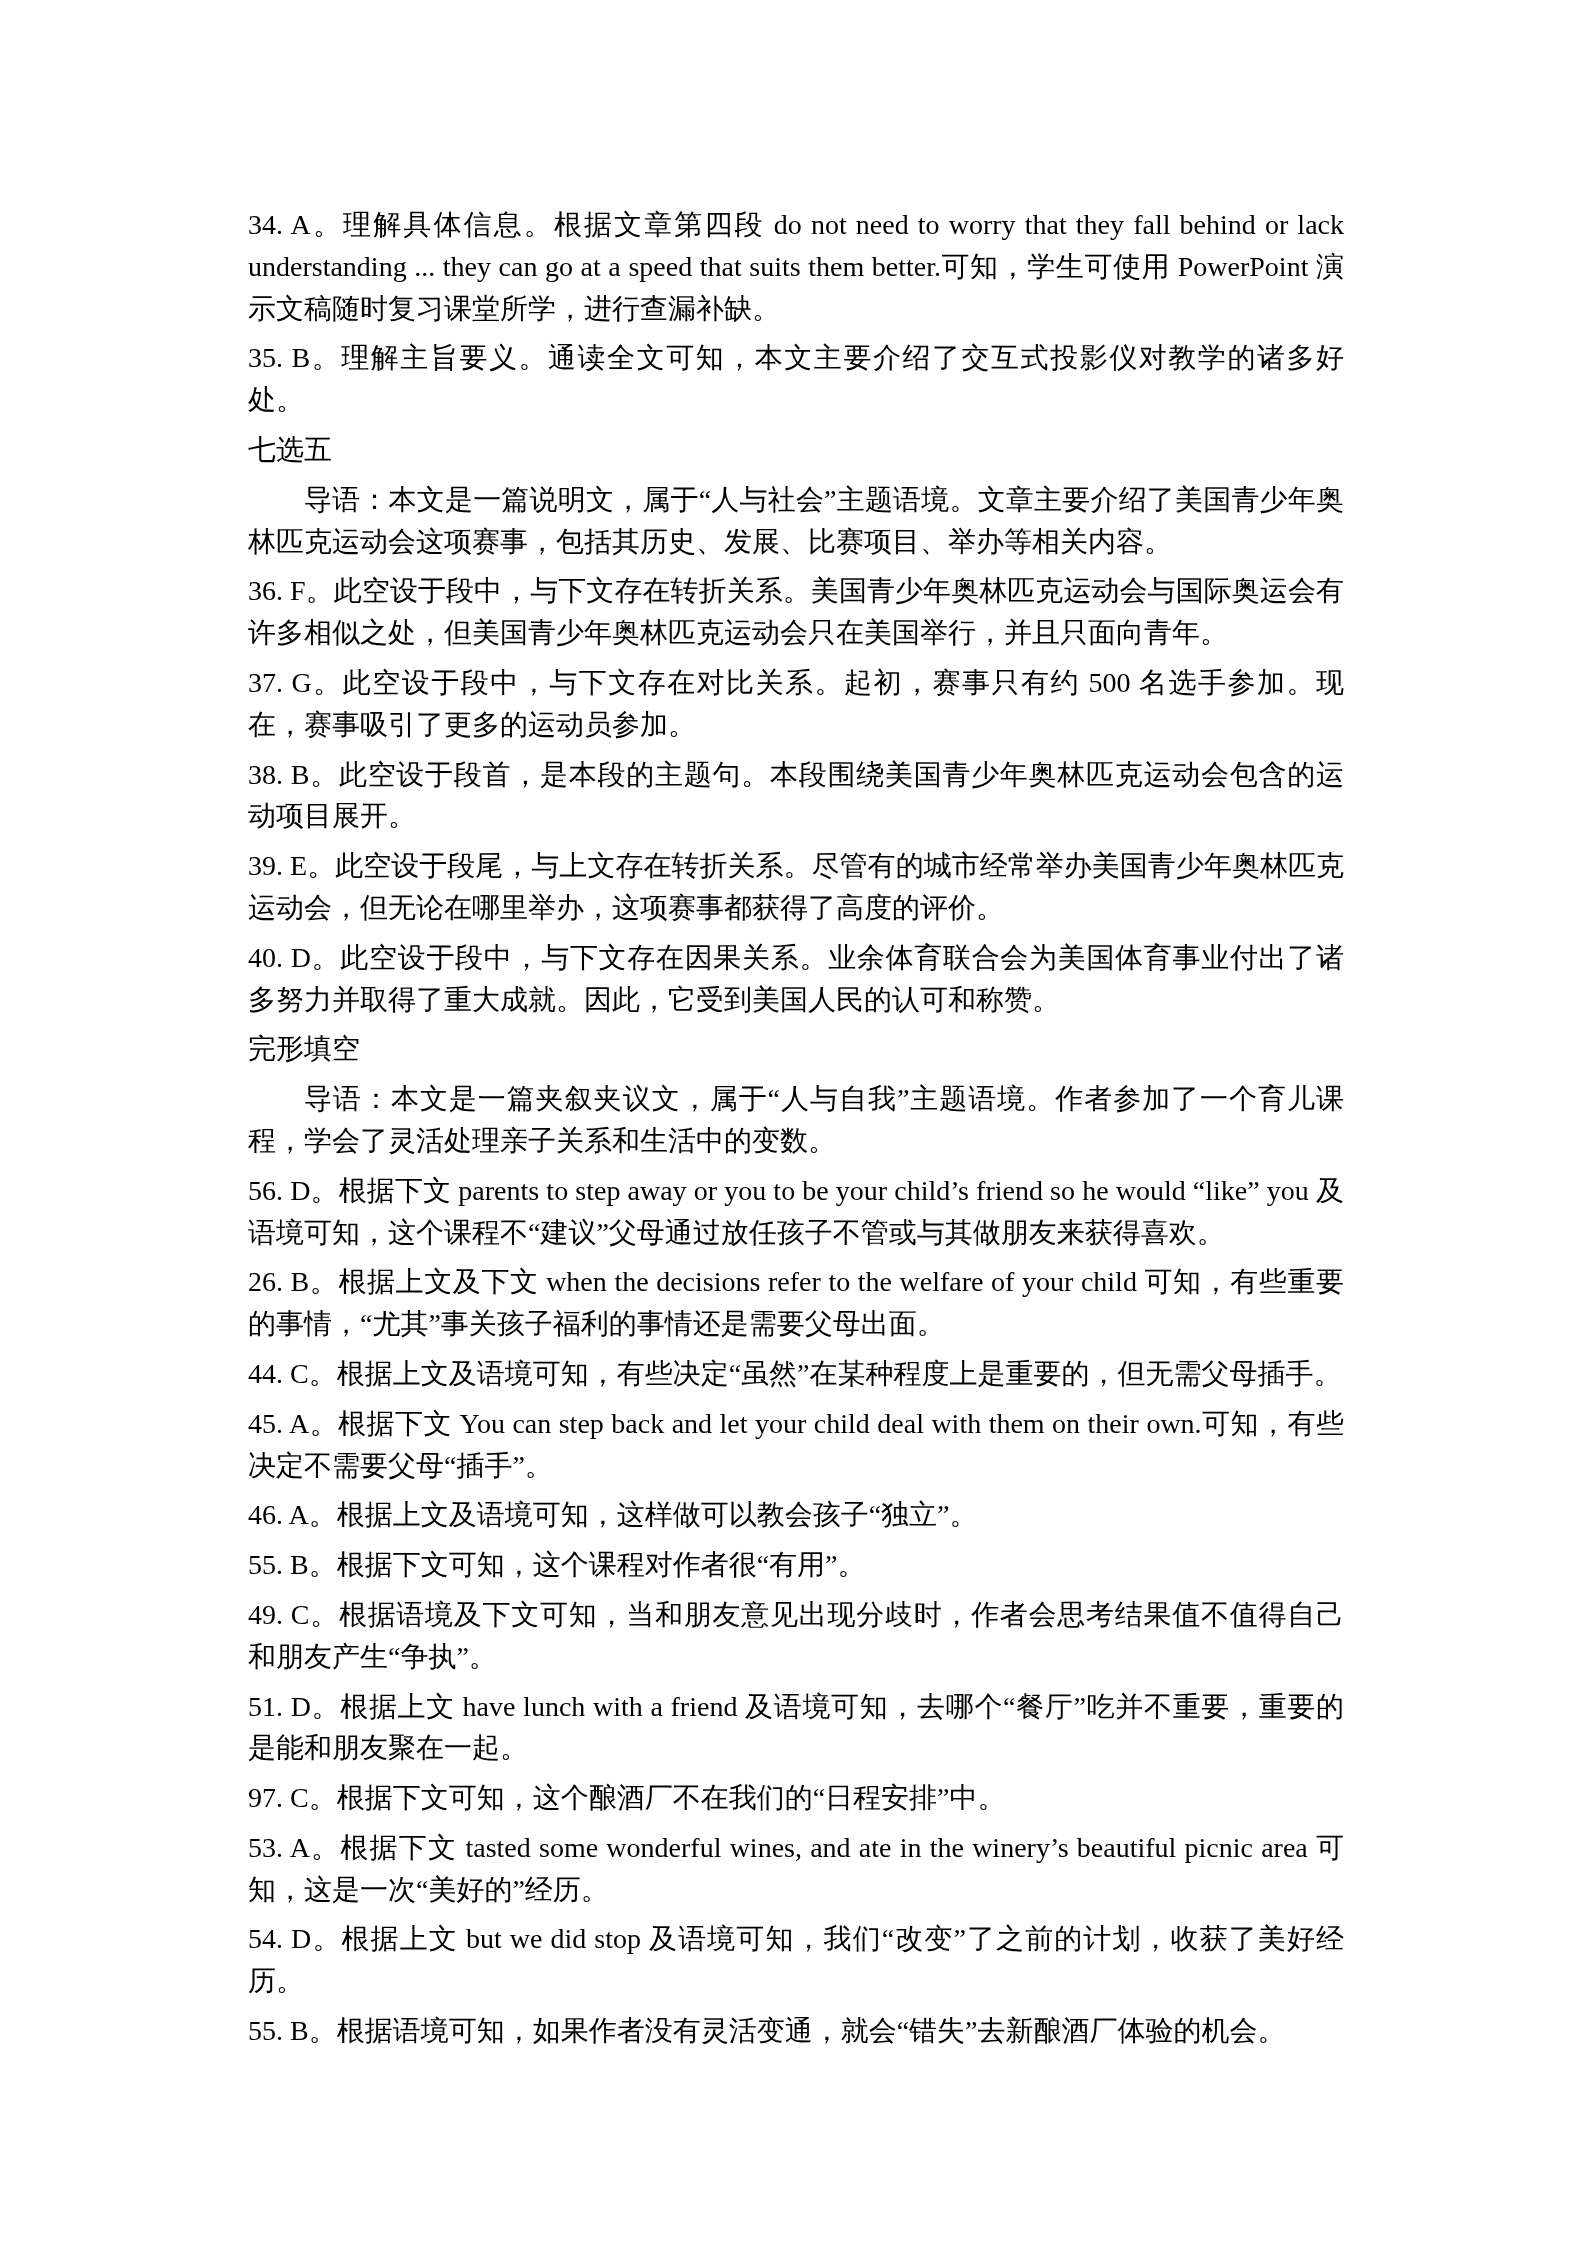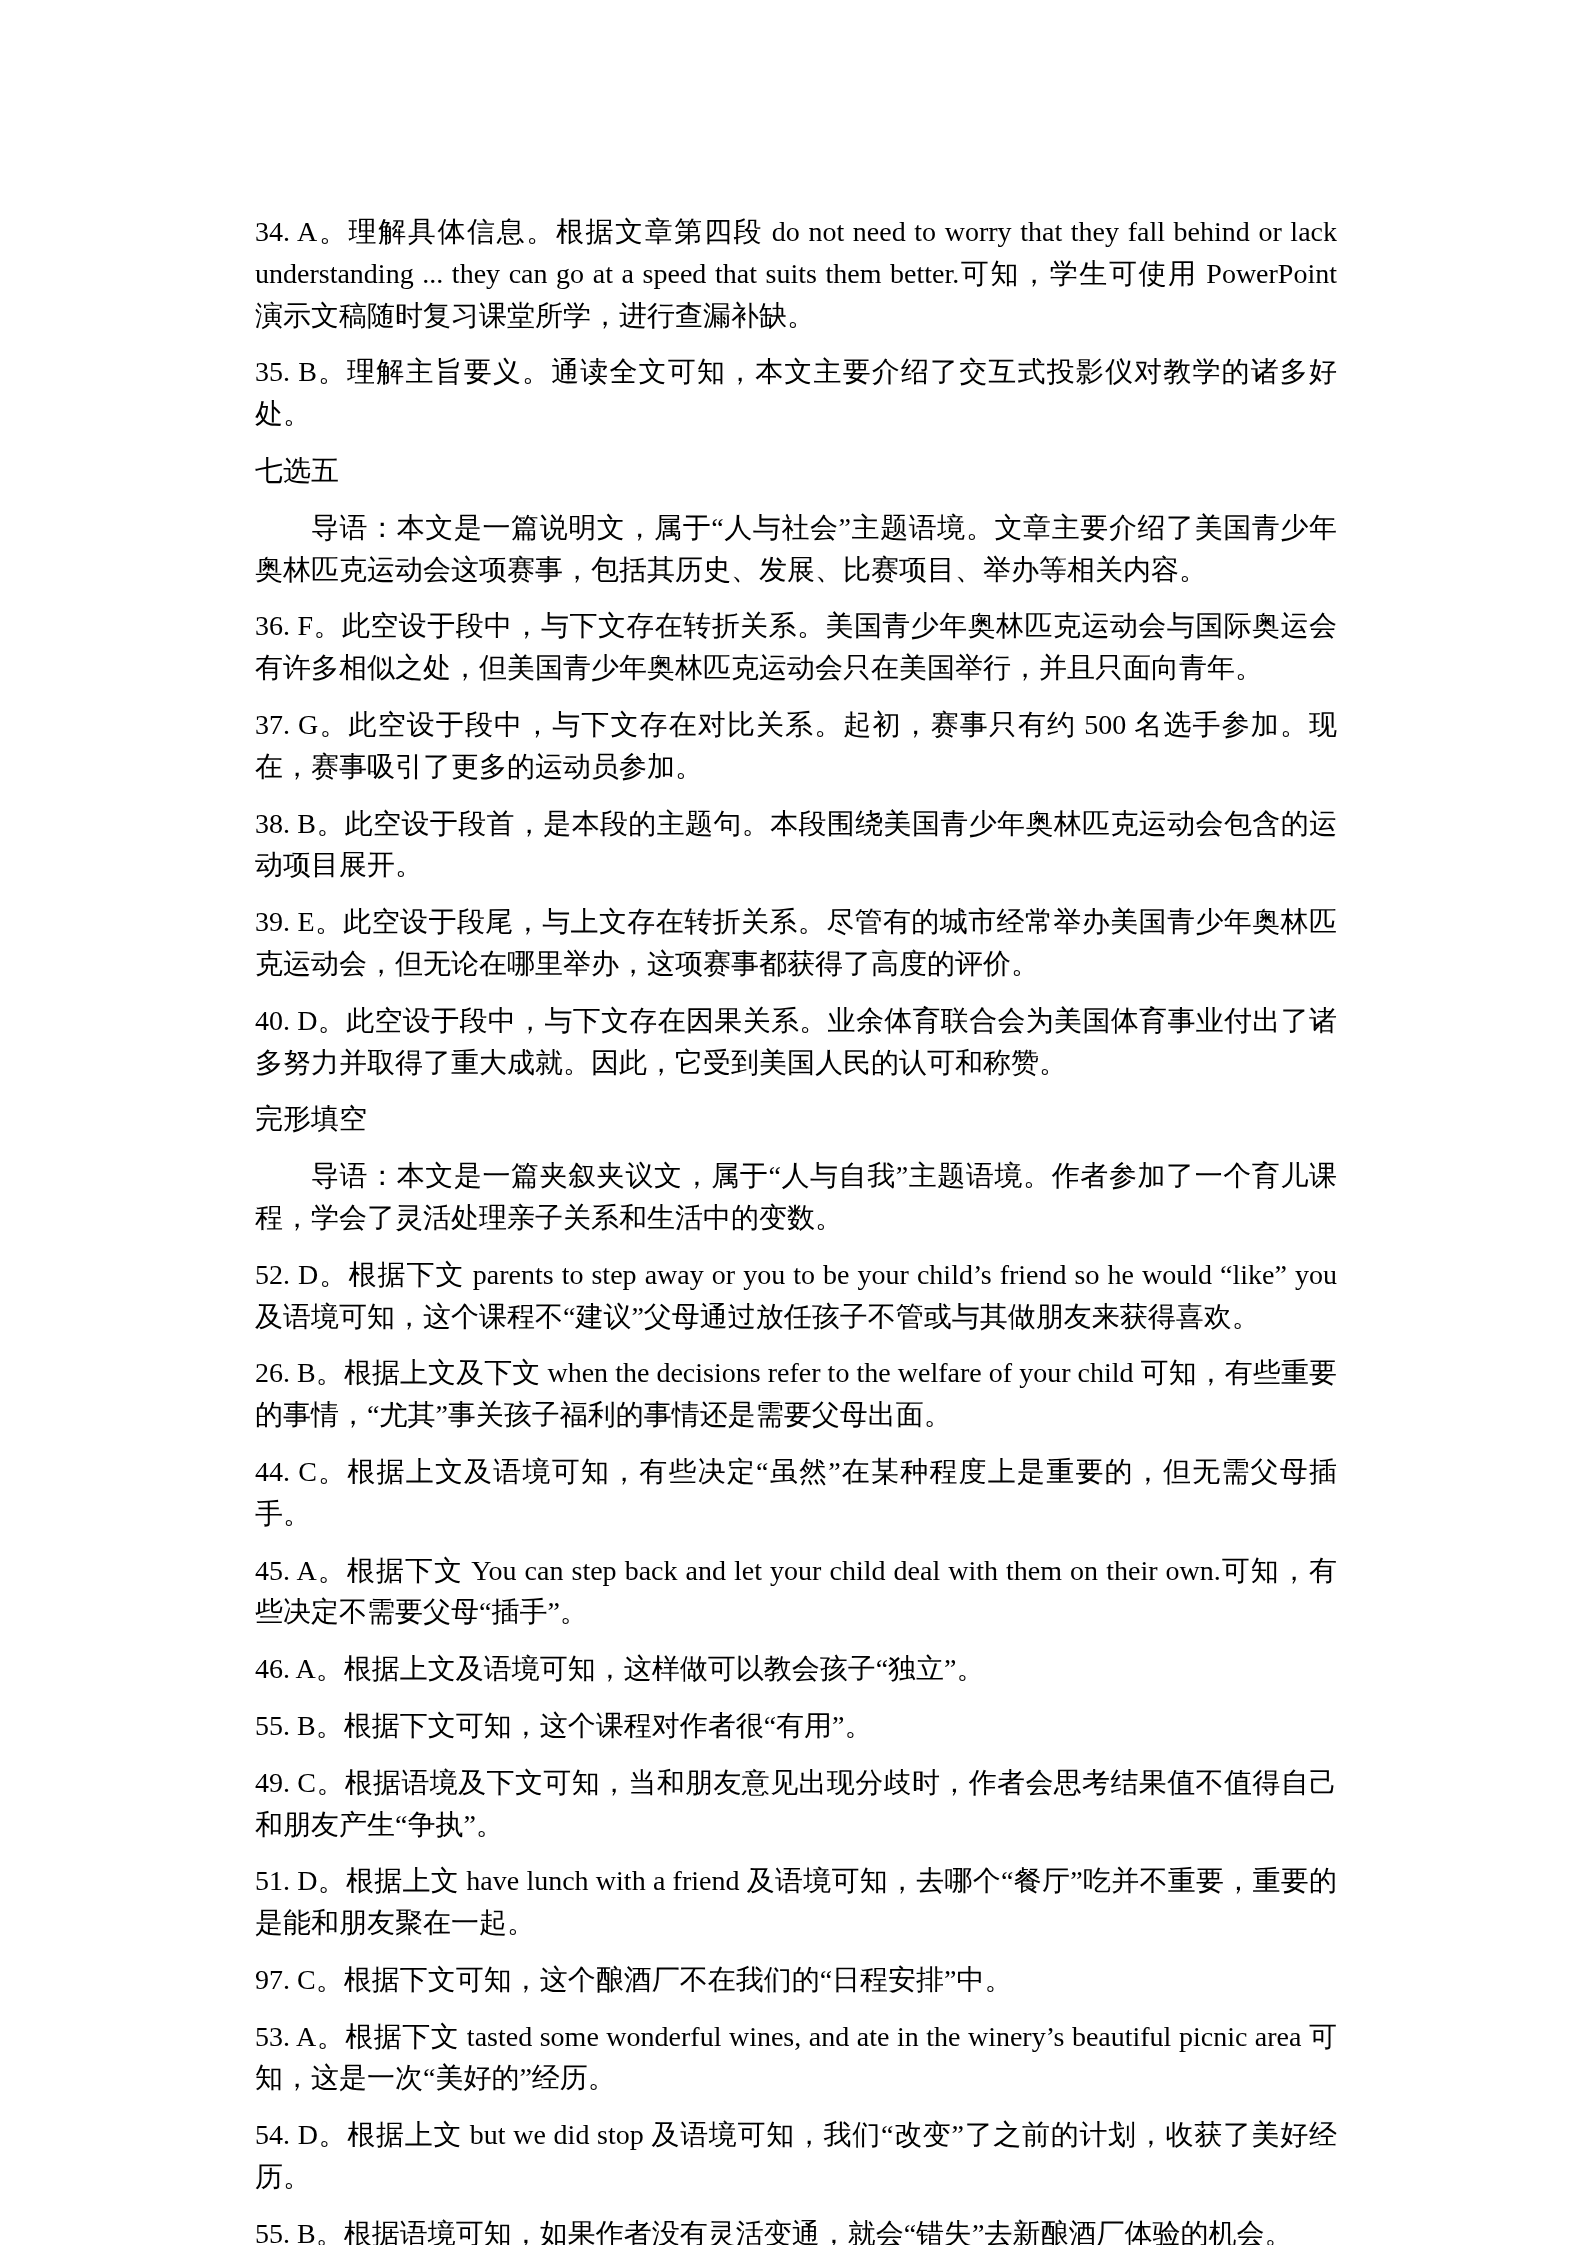--- a/index.html
+++ b/index.html
@@ -24,21 +24,21 @@
     left: 240px;
     top: 196px;
     width: 1112px;
     font-size: 28px;
     line-height: 41.8px;
     color: var(--text-color, #000000);
     text-align: justify;
     word-break: break-word;
   }
   .text-block p {
-    margin: 15px;
+    margin: 8px;
     padding: 0;
   }
   .para { text-indent: 0; }
   .para-indent { text-indent: 2em; font-family: Liberation Serif, serif; }
   .heading { text-indent: 0; }
 </style>
 </head>
 <body>
 
 <div class="page">
@@ -47,21 +47,21 @@
       <p class="para">35. B。理解主旨要义。通读全文可知，本文主要介绍了交互式投影仪对教学的诸多好处。</p>
       <p class="heading">七选五</p>
       <p class="para-indent">导语：本文是一篇说明文，属于“人与社会”主题语境。文章主要介绍了美国青少年奥林匹克运动会这项赛事，包括其历史、发展、比赛项目、举办等相关内容。</p>
       <p class="para">36. F。此空设于段中，与下文存在转折关系。美国青少年奥林匹克运动会与国际奥运会有许多相似之处，但美国青少年奥林匹克运动会只在美国举行，并且只面向青年。</p>
       <p class="para">37. G。此空设于段中，与下文存在对比关系。起初，赛事只有约 500 名选手参加。现在，赛事吸引了更多的运动员参加。</p>
       <p class="para">38. B。此空设于段首，是本段的主题句。本段围绕美国青少年奥林匹克运动会包含的运动项目展开。</p>
       <p class="para">39. E。此空设于段尾，与上文存在转折关系。尽管有的城市经常举办美国青少年奥林匹克运动会，但无论在哪里举办，这项赛事都获得了高度的评价。</p>
       <p class="para">40. D。此空设于段中，与下文存在因果关系。业余体育联合会为美国体育事业付出了诸多努力并取得了重大成就。因此，它受到美国人民的认可和称赞。</p>
       <p class="heading">完形填空</p>
       <p class="para-indent">导语：本文是一篇夹叙夹议文，属于“人与自我”主题语境。作者参加了一个育儿课程，学会了灵活处理亲子关系和生活中的变数。</p>
-      <p class="para">52. D。根据下文 parents to step away or you to be your child’s friend so he would “like” you 及语境可知，这个课程不“建议”父母通过放任孩子不管或与其做朋友来获得喜欢。</p>
+      <p class="para">56. D。根据下文 parents to step away or you to be your child’s friend so he would “like” you 及语境可知，这个课程不“建议”父母通过放任孩子不管或与其做朋友来获得喜欢。</p>
       <p class="para">26. B。根据上文及下文 when the decisions refer to the welfare of your child 可知，有些重要的事情，“尤其”事关孩子福利的事情还是需要父母出面。</p>
       <p class="para">44. C。根据上文及语境可知，有些决定“虽然”在某种程度上是重要的，但无需父母插手。</p>
       <p class="para">45. A。根据下文 You can step back and let your child deal with them on their own.可知，有些决定不需要父母“插手”。</p>
       <p class="para">46. A。根据上文及语境可知，这样做可以教会孩子“独立”。</p>
       <p class="para">55. B。根据下文可知，这个课程对作者很“有用”。</p>
       <p class="para">49. C。根据语境及下文可知，当和朋友意见出现分歧时，作者会思考结果值不值得自己和朋友产生“争执”。</p>
       <p class="para">51. D。根据上文 have lunch with a friend 及语境可知，去哪个“餐厅”吃并不重要，重要的是能和朋友聚在一起。</p>
       <p class="para">97. C。根据下文可知，这个酿酒厂不在我们的“日程安排”中。</p>
       <p class="para">53. A。根据下文 tasted some wonderful wines, and ate in the winery’s beautiful picnic area 可知，这是一次“美好的”经历。</p>
       <p class="para">54. D。根据上文 but we did stop 及语境可知，我们“改变”了之前的计划，收获了美好经历。</p>

